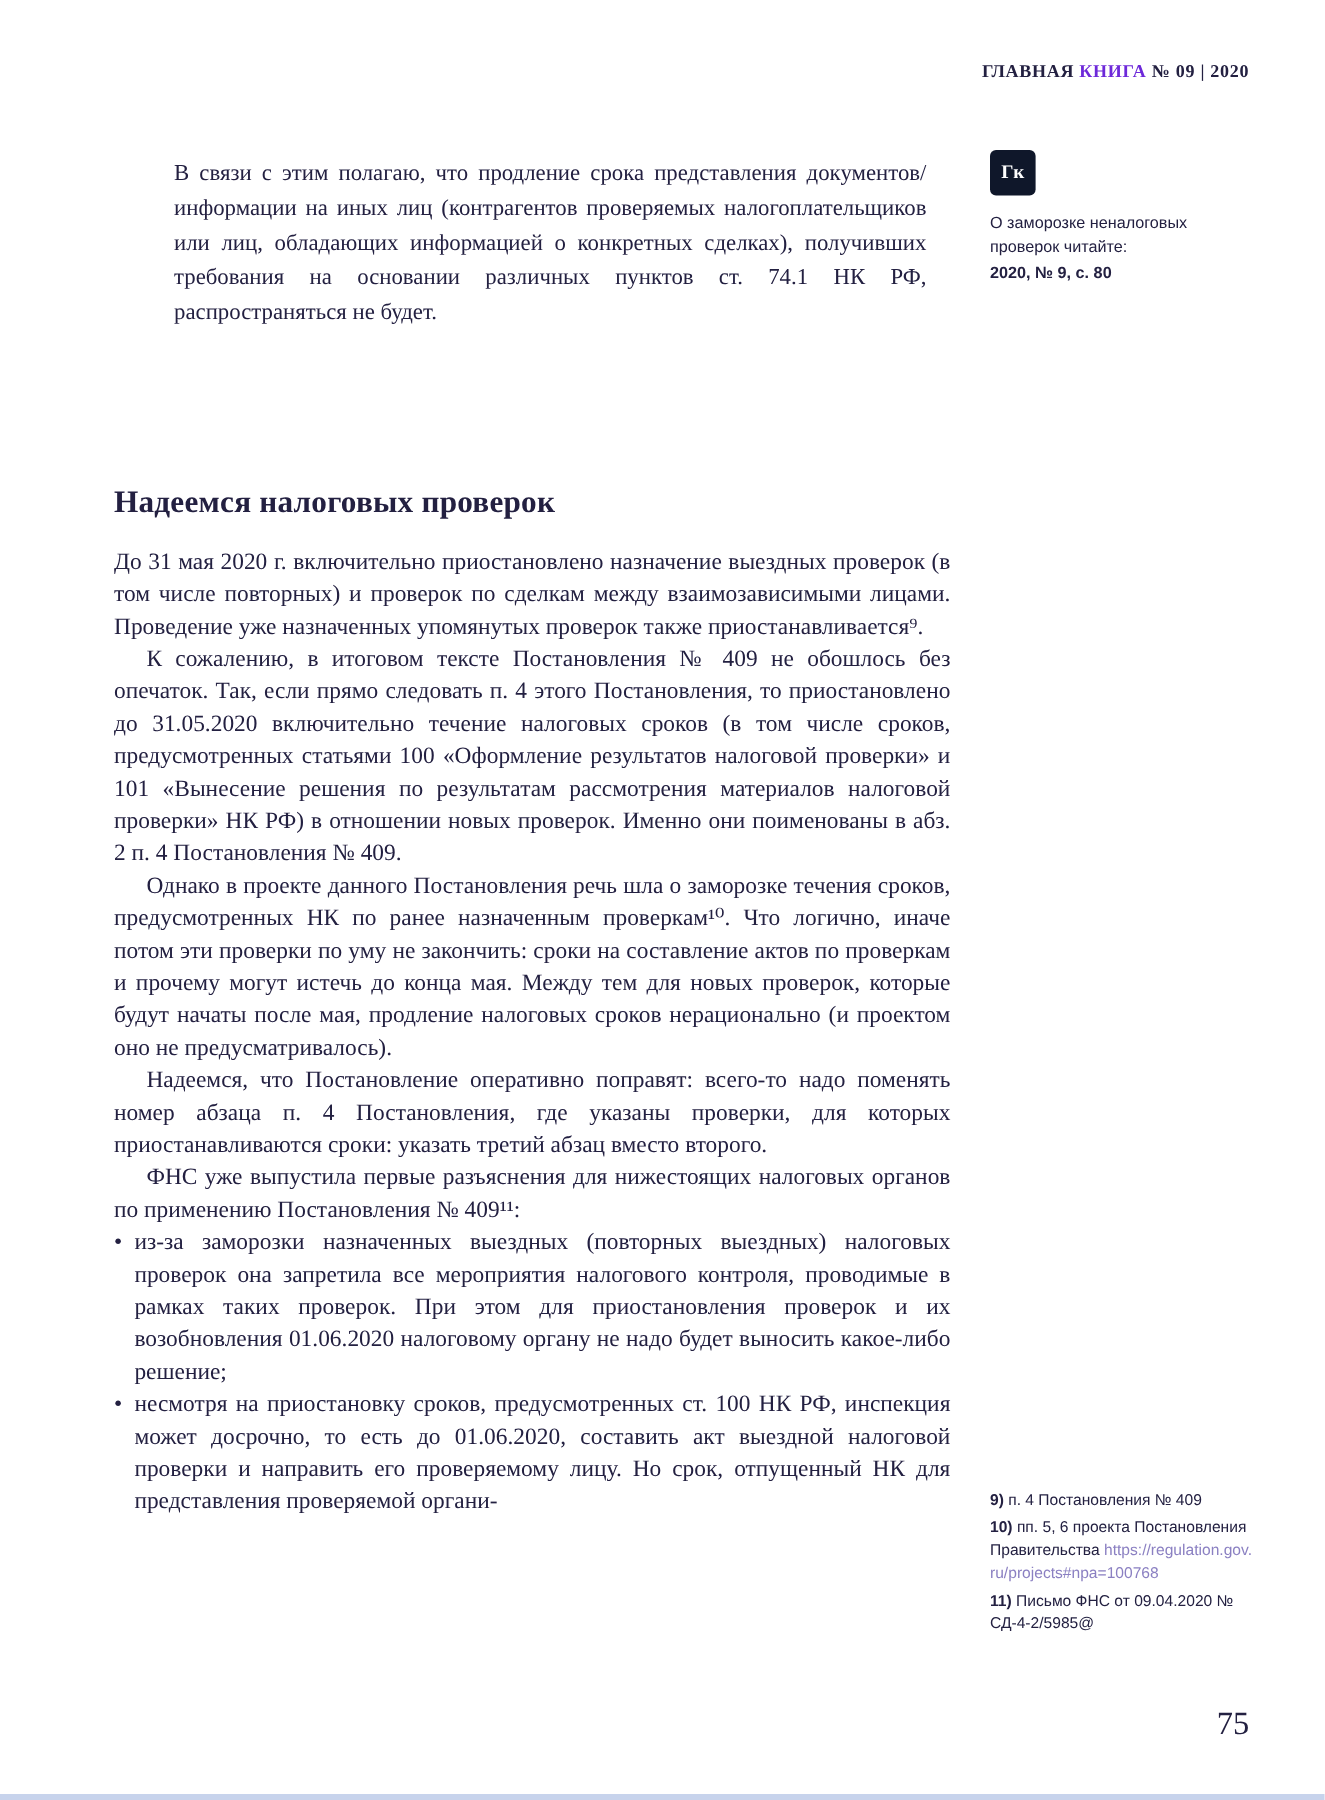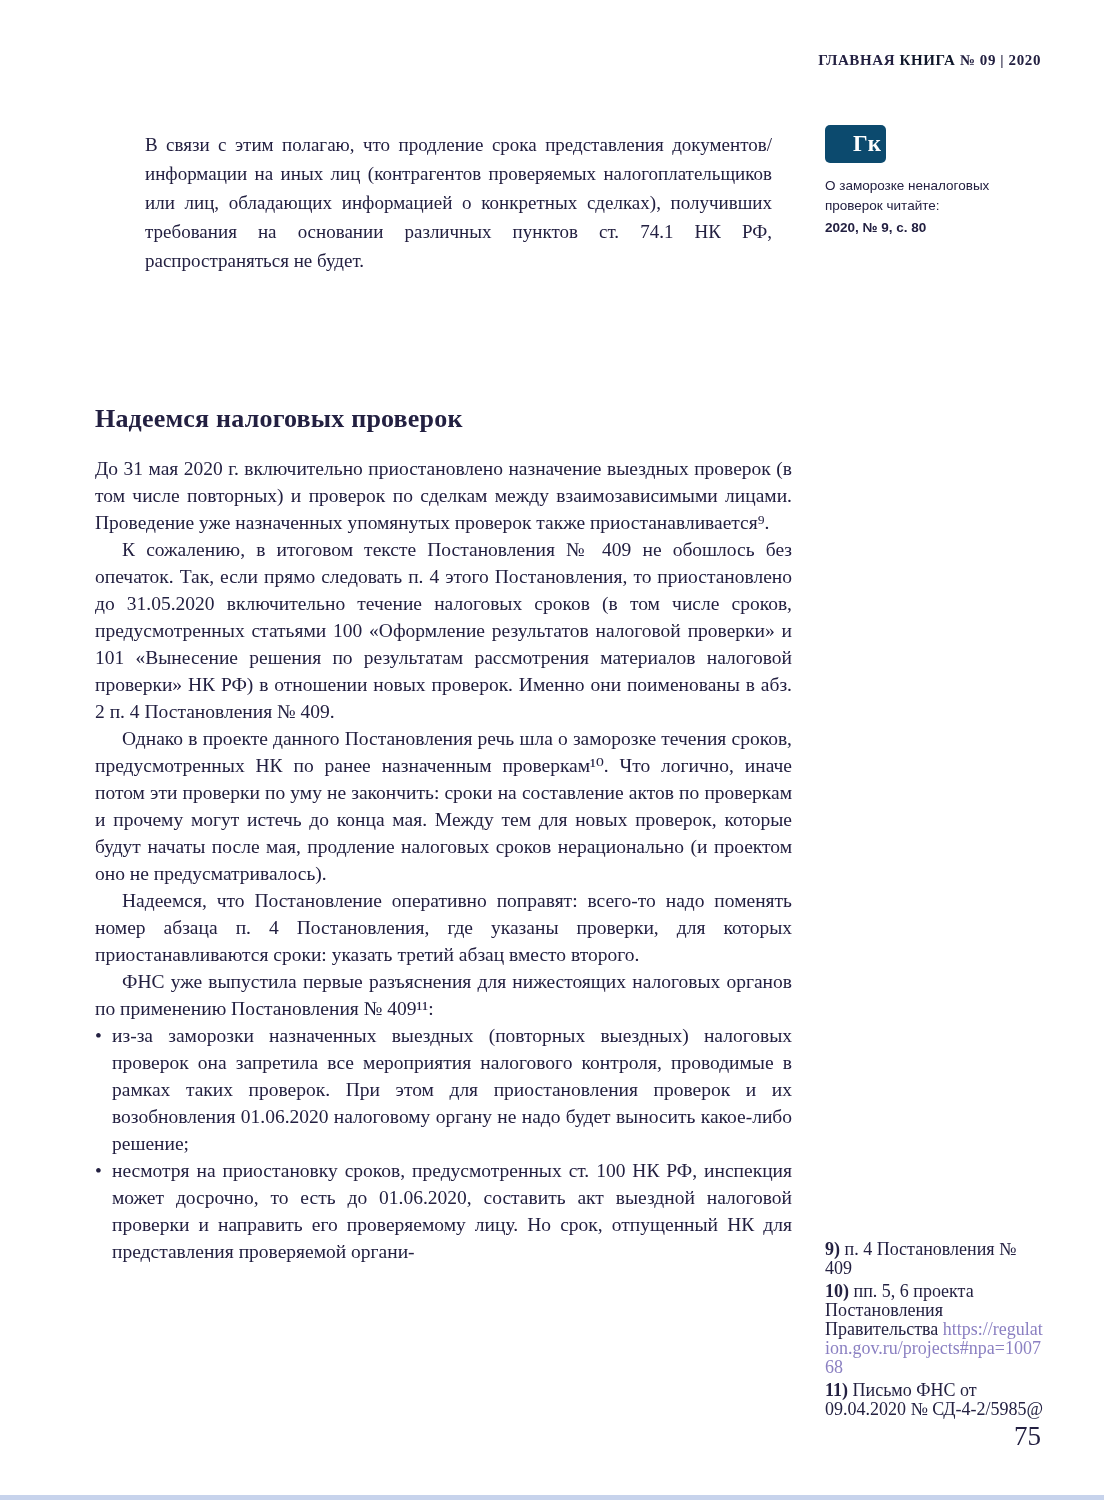--- a/index.html
+++ b/index.html
@@ -7,42 +7,41 @@
     position:relative; width:1104px; height:1500px; background:#ffffff;
     font-family:"Liberation Serif","DejaVu Serif",serif; color:#232041;
     overflow:hidden; margin:0 auto;
   }
 
   
   .header {
     position:absolute; top:52px; right:63px;
     font-size:15px; font-weight:700; letter-spacing:0.6px; color:#232041;
   }
-  .header .purple { color:#0f172a; }
+  .header .purple { color:#6d28d9; }
 
   
   .intro {
     position:absolute; left:145px; top:130px; width:627px;
     font-size:19px; line-height:29px; text-align:justify;
   }
   .intro p { margin:0 0 29px 0; }
   .intro p:last-child { margin-bottom:0; }
 
   
   .side-note {
     position:absolute; left:825px; top:125px; width:212px;
     font-family:"Liberation Sans","DejaVu Sans",sans-serif;
     font-size:13.5px; line-height:20px; color:#232041;
   }
   .gk-logo {
-    width:38px; height:38px; background:#0c4a6e; color:#ffffff;
+    width:38px; height:38px; background:#0f172a; color:#ffffff;
     border-radius:5px; display:flex; align-items:center; justify-content:center;
-    font-family:"Liberation Serif",serif; font-weight:700; font-size:23px;
+    font-family:"Liberation Serif",serif; font-weight:700; font-size:16px;
     margin-bottom:13px;
-    padding-left:23px;
   }
   .side-note .ref { font-weight:700; margin-top:2px; }
 
   
   .main {
     position:absolute; left:95px; top:404px; width:697px;
     font-size:19.5px; line-height:27px; text-align:justify;
   }
   .main h1 {
     font-size:26px; line-height:30px; margin:0 0 21px 0;
@@ -50,22 +49,22 @@
   }
   .main p { margin:0; }
   .main p.indent { text-indent:27px; }
   .main ul { list-style:none; margin:0; padding:0; }
   .main li { position:relative; padding-left:17px; text-align:justify; }
   .main li::before { content:"\2022"; position:absolute; left:0; top:0; }
 
   
   .footnotes {
     position:absolute; left:825px; top:1240px; width:220px;
-    font-family:Liberation Serif, serif;
-    font-size:18px; line-height:19px; color:#232041;
+    font-family:Liberation Sans, sans-serif;
+    font-size:13px; line-height:19px; color:#232041;
   }
   .fn { margin-bottom:4px; }
   .fn-num { font-weight:700; }
   .fn-link { color:#8b80c2; text-decoration:none; word-break:break-all; }
 
   
   .page-num { position:absolute; right:63px; bottom:48px; font-size:27px; color:#232041; }
   .page-edge { position:absolute; left:0; right:0; bottom:0; height:5px; background:#c7d3ec; }
 </style>
 </head>

